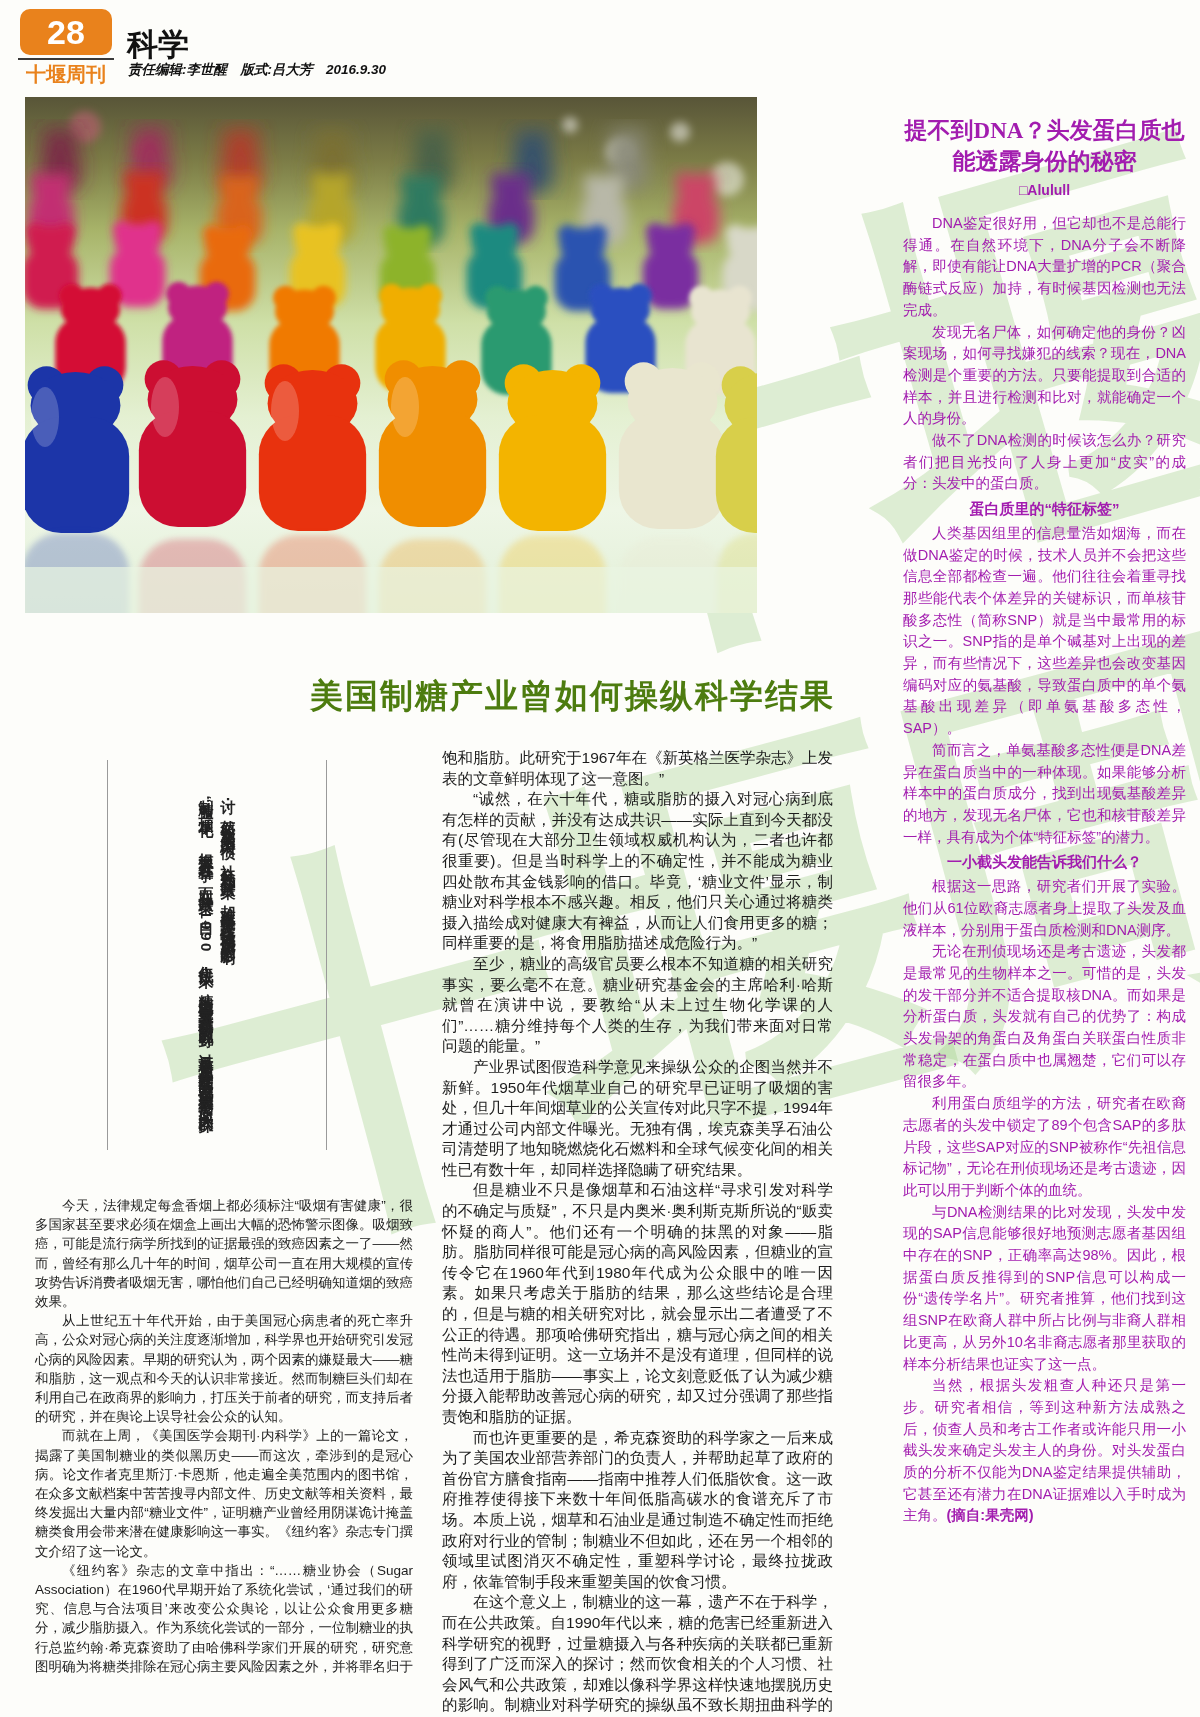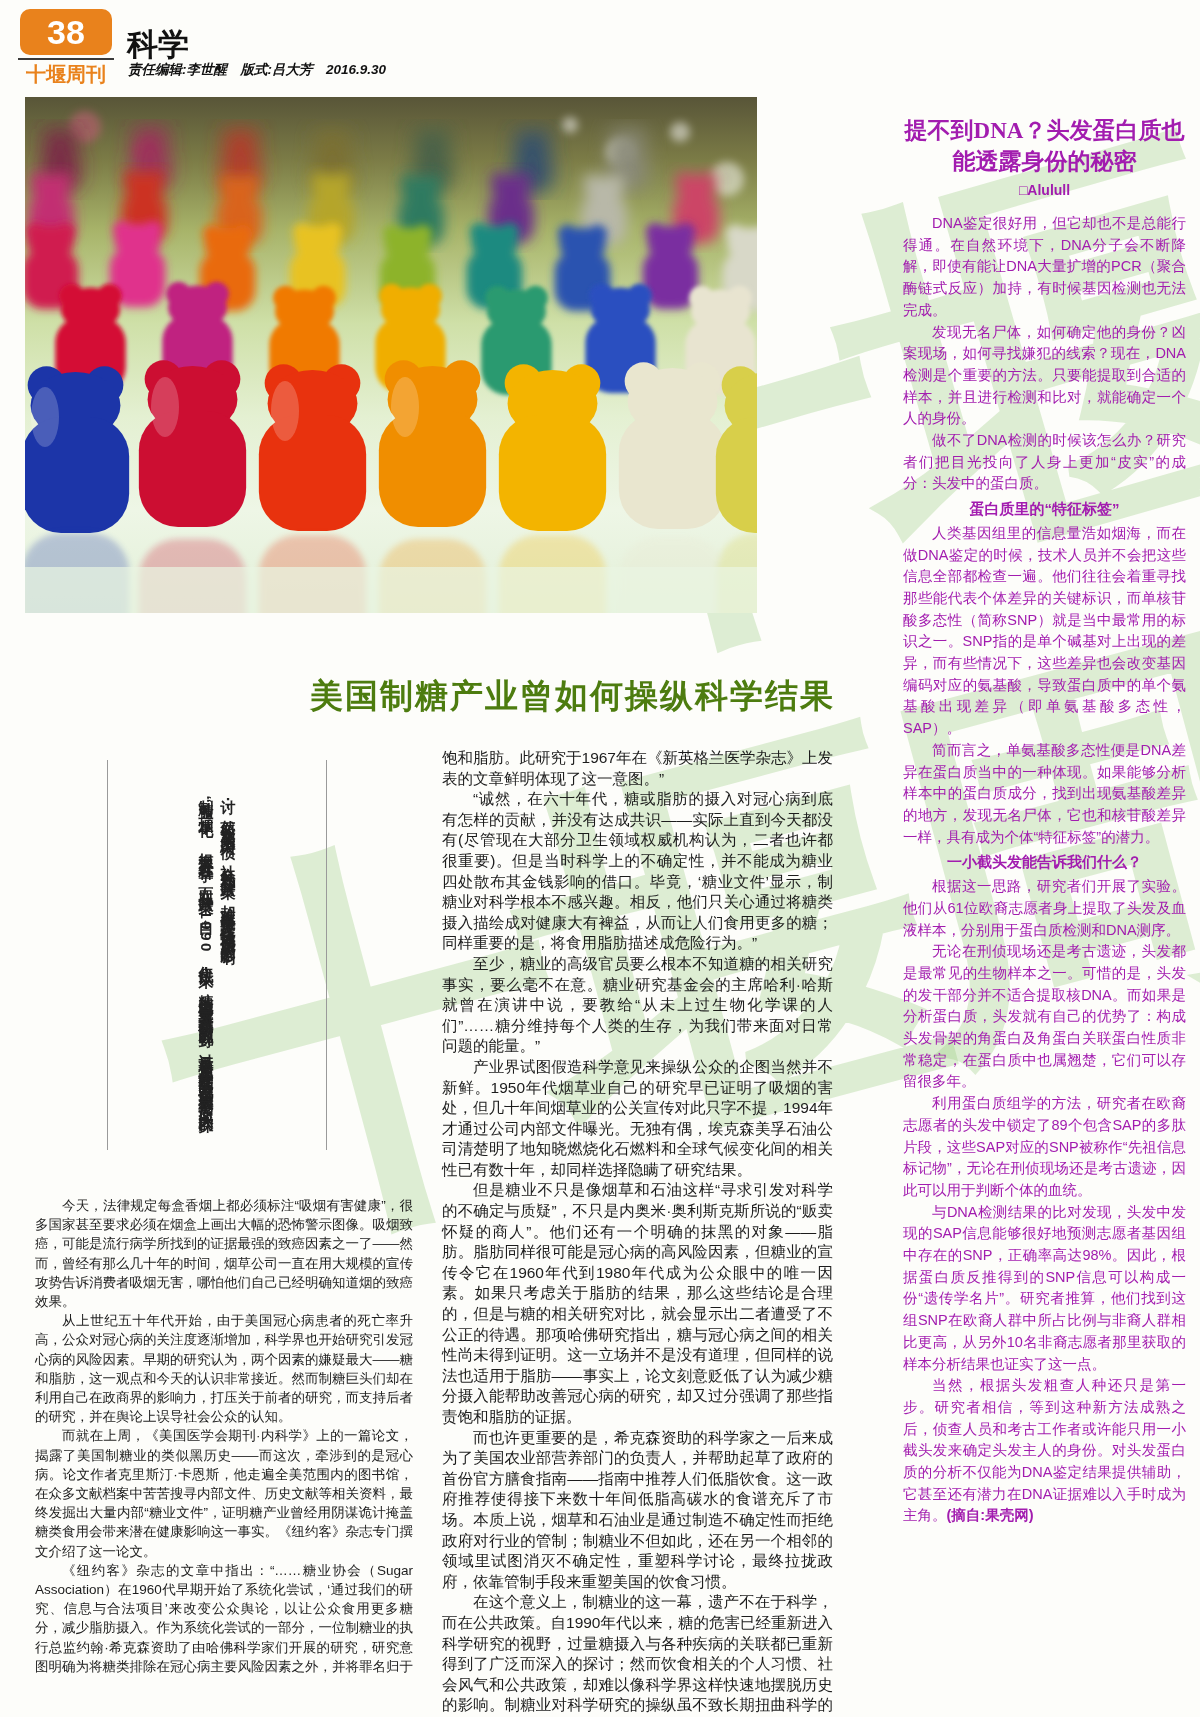--- a/index.html
+++ b/index.html
@@ -39,21 +39,21 @@
   .sb-body h3{text-align:center;font-size:15px;font-weight:bold;margin:3px 0;text-indent:0;}
 </style>
 </head>
 <body>
 
 <div class="page">
 
   <div class="wm" style="left:470px;top:110px;transform:rotate(-16deg);">十堰周刊</div>
   <div class="wm" style="left:150px;top:700px;transform:rotate(-15deg);">十堰周刊</div>
 
-  <div class="z pagebox">38</div>
+  <div class="z pagebox">28</div>
   <div class="z hdr-rule"></div>
   <div class="z masthead">十堰周刊</div>
   <div class="z section-title">科学</div>
   <div class="z editor-line">责任编辑:李世醒　版式:吕大芳　2016.9.30</div>
 
   <div class="z photo">
     <svg width="732" height="516" viewBox="0 0 732 516" xmlns="http://www.w3.org/2000/svg">
       <defs>
         <linearGradient id="bgG" x1="0" y1="0" x2="0" y2="1">
           <stop offset="0" stop-color="#585538"></stop>

